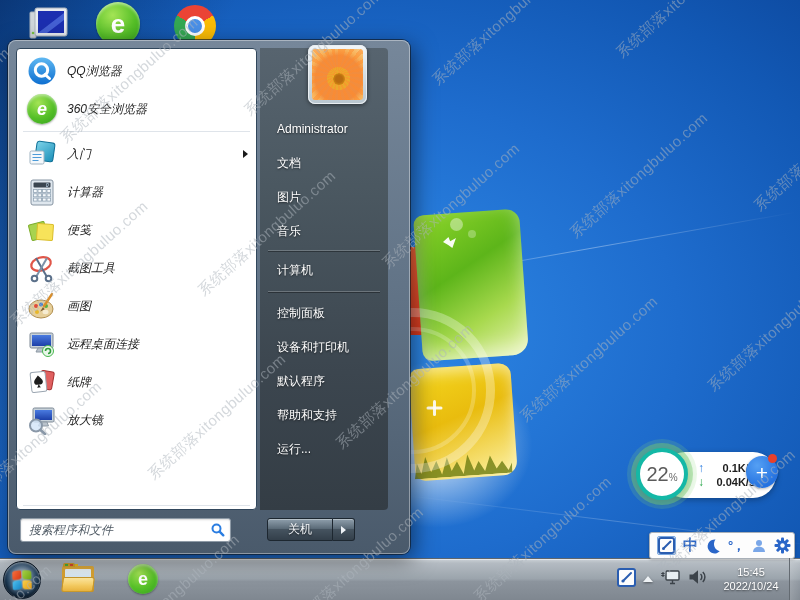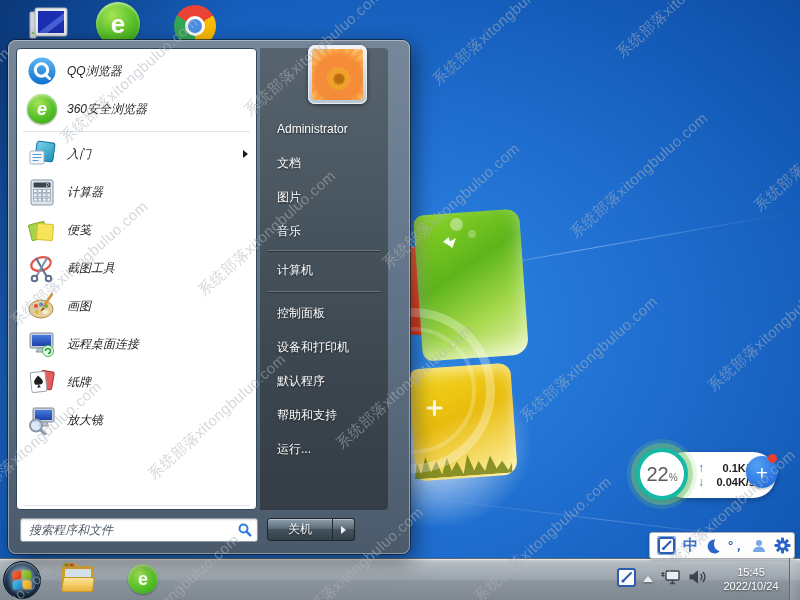--- a/index.html
+++ b/index.html
@@ -65,21 +65,21 @@
   .mi{height:38px;display:flex;align-items:center;padding:0 8px 0 10px;position:relative;font-style:italic;}
   .mi .ic{width:30px;height:30px;margin-right:10px;flex:0 0 30px;display:flex;align-items:center;justify-content:center;}
   .mi .ml{font-size:12px;color:#1e1e1e;white-space:nowrap;}
   .sub-arrow{position:absolute;right:8px;width:0;height:0;border-left:5px solid #1a1a1a;
     border-top:4px solid transparent;border-bottom:4px solid transparent;}
   .mdiv{height:1px;background:#dfe4ea;margin:3px 6px;}
   .spacer{flex:1;}
   .all-programs{height:30px;display:flex;align-items:center;padding-left:12px;}
   .ap-arrow{width:0;height:0;border-left:7px solid #111;border-top:5px solid transparent;border-bottom:5px solid transparent;margin-right:18px;}
   .ap-label{font-size:12px;color:#141414;}
-  .search-wrap{position:absolute;left:12px;top:478px;width:238px;height:24px;}
+  .search-wrap{position:absolute;left:12px;top:478px;width:211px;height:24px;}
   .search-input{width:100%;height:100%;border:1px solid #8e9aa6;border-radius:3px;background:#fff;
     padding:0 26px 0 8px;font-size:12px;font-style:italic;color:#333;outline:none;
     box-shadow:inset 0 1px 2px rgba(0,0,0,.15);font-family:inherit;}
   .search-input::placeholder{font-style:italic;color:#4f5a64;}
   .search-mag{position:absolute;right:6px;top:5px;}
 
   .right-panel{position:absolute;left:252px;top:8px;width:128px;height:462px;border-radius:0 4px 4px 0;
     background:linear-gradient(180deg,#57646f 0%,#4b5861 30%,#3c464f 70%,#343d45 100%);
     padding-top:64px;}
   .ri{height:34px;display:flex;align-items:center;padding-left:17px;font-size:12px;color:#fff;

